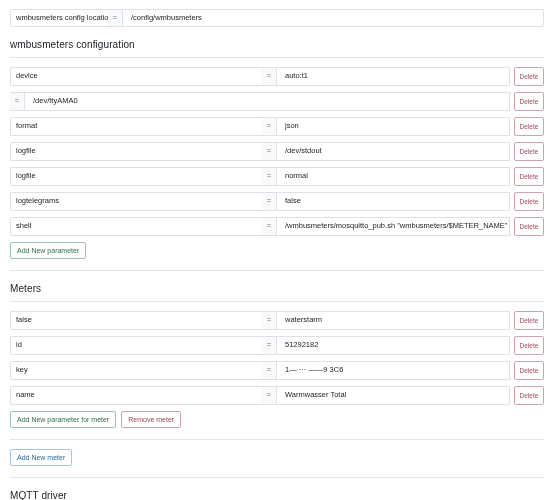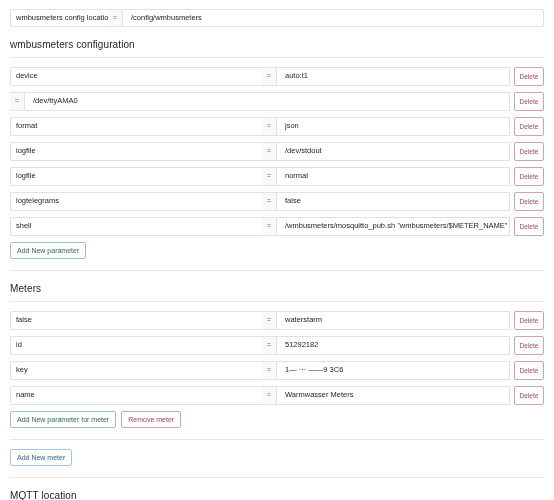--- a/index.html
+++ b/index.html
@@ -240,37 +240,37 @@
     </div>
     <div class="igrp">
       <div class="field key">key</div>
       <div class="eq">=</div>
       <div class="field val with-del">1—                    ···         ——9 3C6</div>
       <button class="btn-del">Delete</button>
     </div>
     <div class="igrp">
       <div class="field key">name</div>
       <div class="eq">=</div>
-      <div class="field val with-del">Warmwasser Meters</div>
+      <div class="field val with-del">Warmwasser Total</div>
       <button class="btn-del">Delete</button>
     </div>
   </div>
 
   <div class="btnrow">
     <button class="btn btn-green">Add New parameter for meter</button>
     <button class="btn btn-red">Remove meter</button>
   </div>
 
   <hr class="divider above">
   <div class="btnrow" style="margin-top:9px;">
     <button class="btn btn-blue">Add New meter</button>
   </div>
   <hr class="divider above">
 
-  <h2 class="section">MQTT location</h2>
+  <h2 class="section">MQTT driver</h2>
 
   <div class="mqtt-wrap">
     <div class="chkgrp">
       <span class="lbl">Enable mqtt discovery</span>
       <span class="cellbox">
         <span class="cb checked"></span>
       </span>
     </div>
 
   </div>

